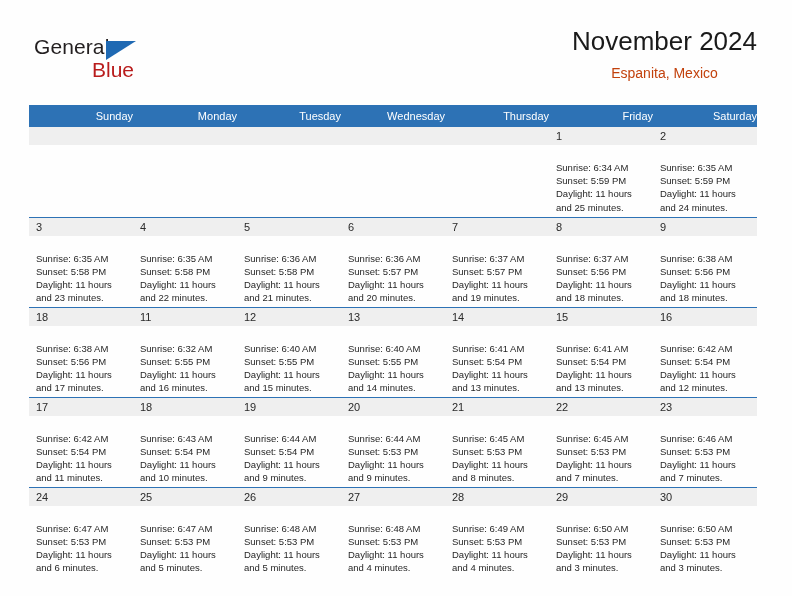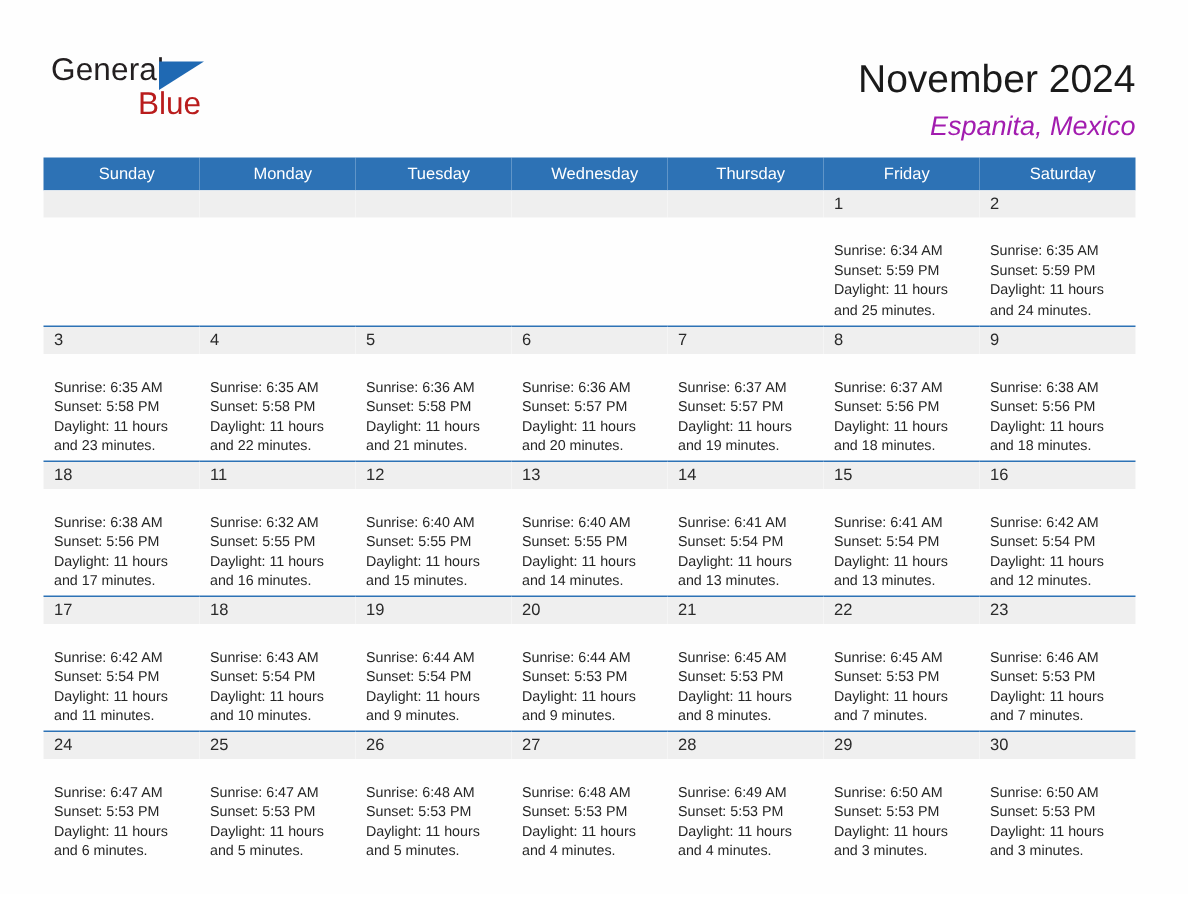--- a/index.html
+++ b/index.html
@@ -57,54 +57,53 @@
     position: absolute;
     left: 58px;
     top: 23px;
     font-size: 21px;
     color: #b91c1c;
     line-height: 22px;
   }
   .title-block {
     position: absolute;
     right: 35px;
-    top: 36px;
-    text-align: right;
+    top: 25px;
+    text-align: center;
   }
   .cal-title {
     font-size: 26px;
     color: #1a1a1a;
     line-height: 32px;
     font-weight: normal;
     margin: 0;
   }
   .cal-subtitle {
-    font-size: 18px;
-    color: #a21caf;
+    font-size: 14px;
+    color: #c2410c;
     line-height: 20px;
     margin: 6px 0 0 0;
     font-weight: normal;
-    font-style: italic;
   }
 
   
   .calendar {
     position: absolute;
     left: 29px;
     top: 105px;
     width: 728px;
     border-collapse: collapse;
     table-layout: fixed;
   }
   .calendar th {
     background: #2d72b5;
     color: #ffffff;
     font-size: 11px;
     font-weight: normal;
-    text-align: center;
+    text-align: right;
     padding: 5px 0 5px 7px;
     height: 21px;
     border: none;
   }
   .calendar td {
     vertical-align: top;
     padding: 0;
     border: none;
     border-top: 1px solid #2d72b5;
     height: 90px;

